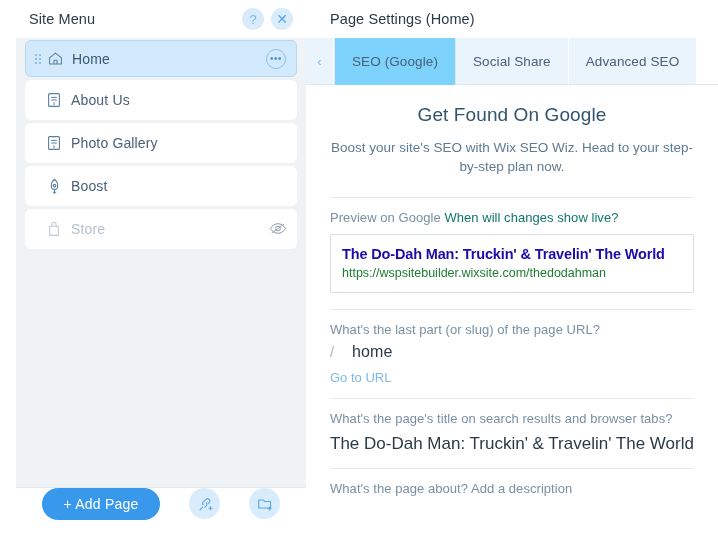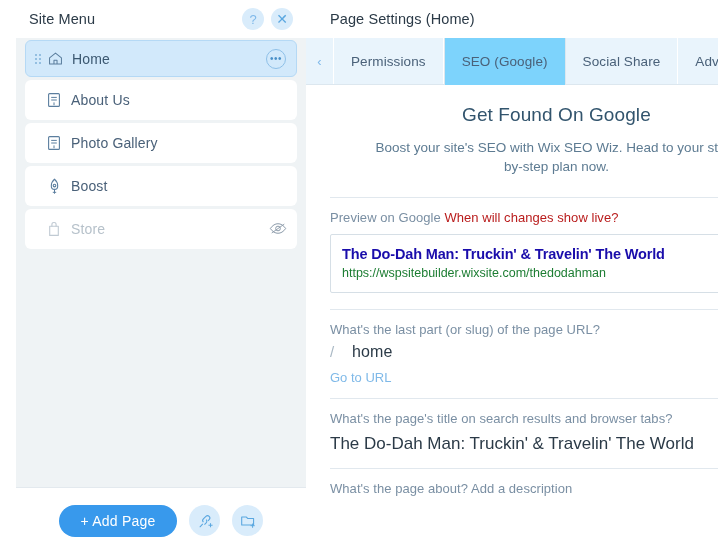--- a/index.html
+++ b/index.html
@@ -113,23 +113,22 @@
     letter-spacing: .5px;
     cursor: pointer;
   }
   .eye-btn { width: 18px; height: 14px; cursor: pointer; }
 
   .sb-footer {
     height: 66px;
     background: #ffffff;
     border-top: 1px solid #e3e9ee;
     display: flex;
-    align-items: center;
     justify-content: center;
-    gap: 12px;
+    gap: 29px;
     flex: 0 0 66px;
   }
   .add-page-btn {
     background: #3899ec;
     color: #ffffff;
     font-size: 14px;
     border: none;
     border-radius: 17px;
     height: 32px;
     padding: 0 22px;
@@ -249,21 +248,21 @@
     background: #e1e8ee;
     margin: 21px 0 0 0;
   }
   .field-label {
     font-size: 13px;
     color: #7a8fa3;
     padding: 12px 0 0 0;
     letter-spacing: .05px;
   }
   .link {
-    color: #b91c1c;
+    color: #0f766e;
     cursor: pointer;
   }
   .gbox {
     border: 1px solid #d6dfe6;
     border-radius: 2px;
     padding: 10px 11px 11px 11px;
     margin-top: 9px;
   }
   .gbox-title {
     font-size: 14.5px;
@@ -436,23 +435,20 @@
 
     <div class="pn-header">
       <div class="pn-title">Page Settings (Home)</div>
 
     </div>
 
     <div class="tabs-row">
       <div class="tab-arrow">
         <span>‹</span>
       </div>
-      <div class="tab">
-        <span>Permissions</span>
-      </div>
       <div class="tab active">
         <span>SEO (Google)</span>
       </div>
       <div class="tab">
         <span>Social Share</span>
       </div>
       <div class="tab">
         <span>Advanced SEO</span>
       </div>
     </div>

